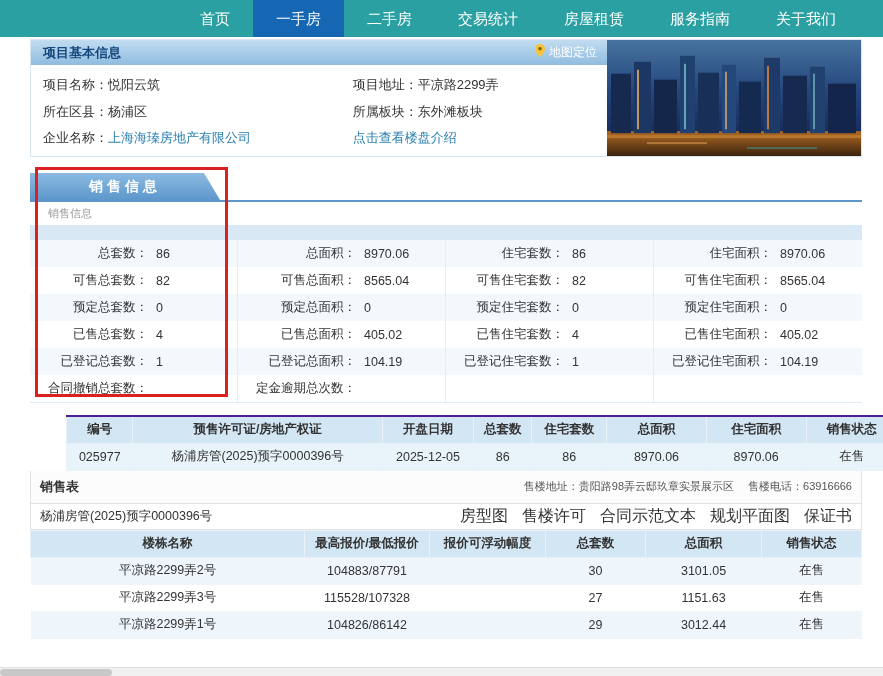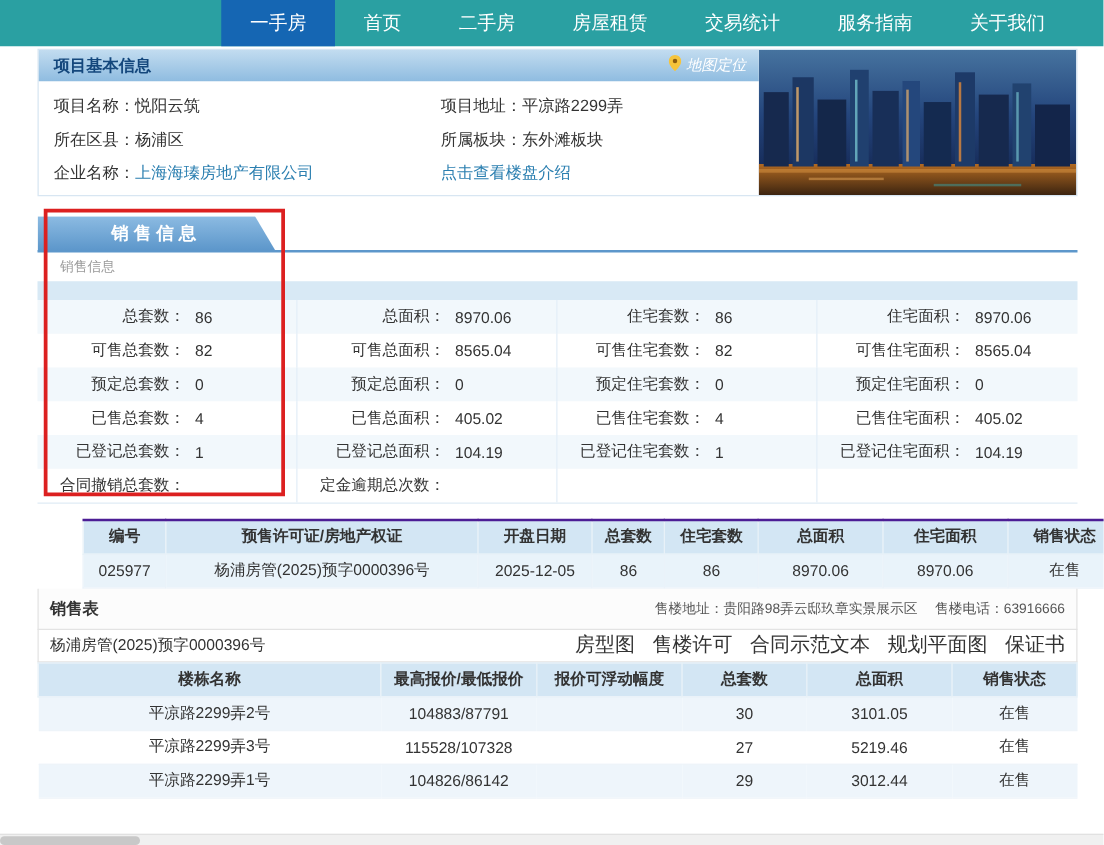--- a/index.html
+++ b/index.html
@@ -9,21 +9,21 @@
   
   .top-nav { height: 37px; background: #2aa0a2; display: flex; justify-content: flex-end; padding-right: 24px; }
   .nav-item { color: #fff; font-size: 15px; line-height: 37px; padding: 0 23px; cursor: pointer; white-space: nowrap; }
   .nav-item.active { background: #1566b3; }
 
   
   .project { margin: 2px 21px 0 30px; height: 118px; display: flex; border: 1px solid #d8e6f2; }
   .project-left { flex: 1; display: flex; flex-direction: column; min-width: 0; }
   .project-header { height: 25px; background: linear-gradient(180deg, #c2dcf0, #8fbce0); display: flex; align-items: center; justify-content: space-between; padding: 0 10px 0 12px; }
   .project-title { font-size: 13px; font-weight: bold; color: #14477c; }
-  .map-link { display: flex; align-items: flex-start; gap: 4px; font-size: 12px; color: #ffffff; cursor: pointer; font-style: italic; }
+  .map-link { display: flex; align-items: flex-start; gap: 4px; font-size: 12px; color: #ffffff; cursor: pointer; }
   .fields { flex: 1; display: grid; grid-template-columns: 1.08fr 1fr; padding: 9px 0 7px 12px; gap: 35px; }
   .fcol { display: flex; flex-direction: column; justify-content: space-between; }
   .frow { font-size: 13px; color: #333; line-height: 22px; white-space: nowrap; }
   .link { color: #2b7fb0; cursor: pointer; }
   .project-photo { width: 254px; height: 100%; flex: none; }
   .project-photo svg { display: block; width: 100%; height: 100%; }
 
   
   .tab { width: 190px; height: 27px; background: linear-gradient(180deg, #8cbbe2, #5d97cb); color: #fff; font-size: 14px; font-weight: bold; text-align: center; line-height: 27px; letter-spacing: 4px; clip-path: polygon(0 0, calc(100% - 16px) 0, 100% 100%, 0 100%); cursor: pointer; }
 
@@ -64,25 +64,25 @@
   .annotation-red-box { position: absolute; left: 35px; top: 167px; width: 193px; height: 230px; border: 3px solid #dc2020; z-index: 20; pointer-events: none; }
   .hscroll { position: absolute; left: 0; bottom: 0; width: 100%; height: 9px; background: #f0f0f0; border-top: 1px solid #e1e1e1; }
   .hthumb { width: 112px; height: 7px; margin-top: 1px; background: #c8c8c8; border-radius: 4px; }
 </style>
 </head>
 <body>
 
 <div class="page">
 
   <nav class="top-nav">
+    <div class="nav-item">首页</div>
     <div class="nav-item active">一手房</div>
-    <div class="nav-item">首页</div>
     <div class="nav-item">二手房</div>
+    <div class="nav-item">交易统计</div>
     <div class="nav-item">房屋租赁</div>
-    <div class="nav-item">交易统计</div>
     <div class="nav-item">服务指南</div>
     <div class="nav-item">关于我们</div>
   </nav>
 
   <section class="project">
     <div class="project-left">
       <div class="project-header">
         <span class="project-title">项目基本信息</span>
         <span class="map-link">
           <span>
@@ -340,21 +340,21 @@
           <td></td>
           <td>30</td>
           <td>3101.05</td>
           <td class="status-green">在售</td>
         </tr>
         <tr class="bld-row-b">
           <td>平凉路2299弄3号</td>
           <td>115528/107328</td>
           <td></td>
           <td>27</td>
-          <td>5219.46</td>
+          <td>1151.63</td>
           <td class="status-green">在售</td>
         </tr>
         <tr class="bld-row-a">
           <td>平凉路2299弄1号</td>
           <td>104826/86142</td>
           <td></td>
           <td>29</td>
           <td>3012.44</td>
           <td class="status-green">在售</td>
         </tr>

